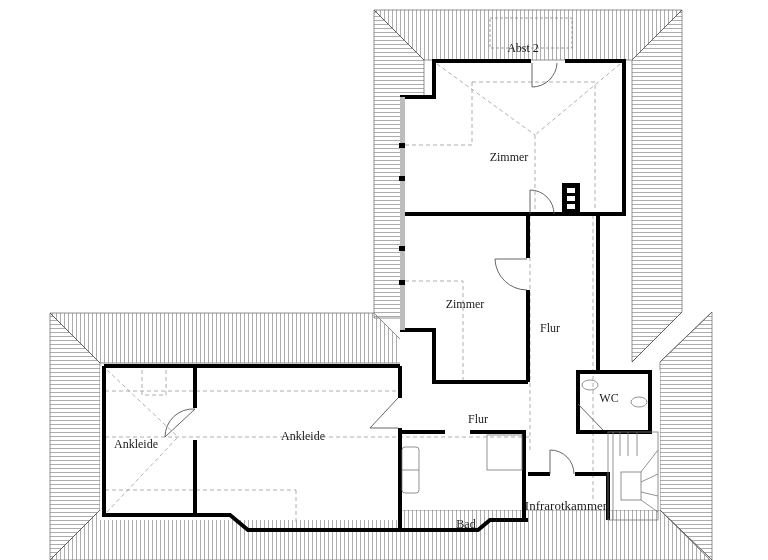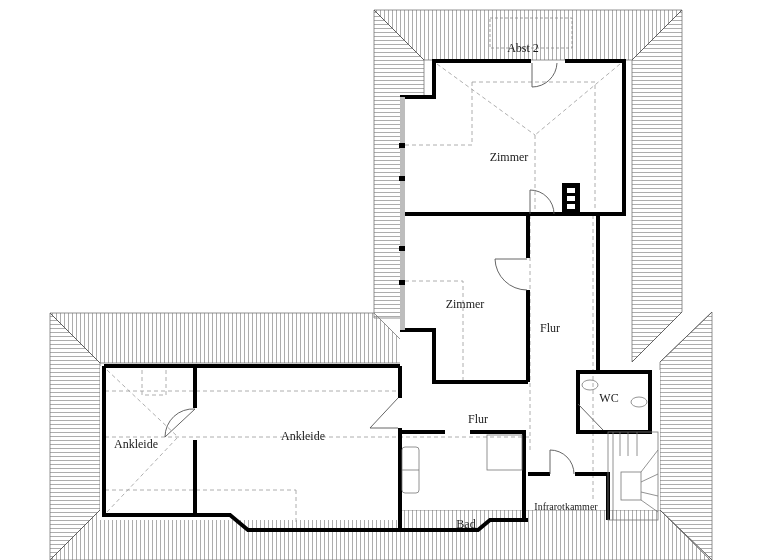--- a/index.html
+++ b/index.html
@@ -1,19 +1,19 @@
 <!DOCTYPE html>
 <html><head>
 <meta charset="utf-8">
 <style>
   html, body { margin:0; padding:0; background:#ffffff; }
   body { width:768px; height:560px; overflow:hidden; position:relative; font-family:"Liberation Sans", sans-serif; }
   #plan { position:absolute; left:0; top:0; width:768px; height:560px; }
   .lbl { position:absolute; font-family:Liberation Serif, serif; color:#1a1a1a; white-space:nowrap; transform:translate(-50%,-50%);margin-top:12px; }
-  .lbl.sm { font-size:10px; }
+  .lbl.sm { font-size:13px; }
   .lbl.md { font-size:12px; }
 </style>
 </head>
 <body>
 
 <svg id="plan" viewBox="0 0 768 560" xmlns="http://www.w3.org/2000/svg">
   <defs>
     <pattern id="hLines" width="6" height="4" patternUnits="userSpaceOnUse">
       <line x1="0" y1="0.5" x2="6" y2="0.5" stroke="#8a8a8a" stroke-width="0.7"></line>
     </pattern>

